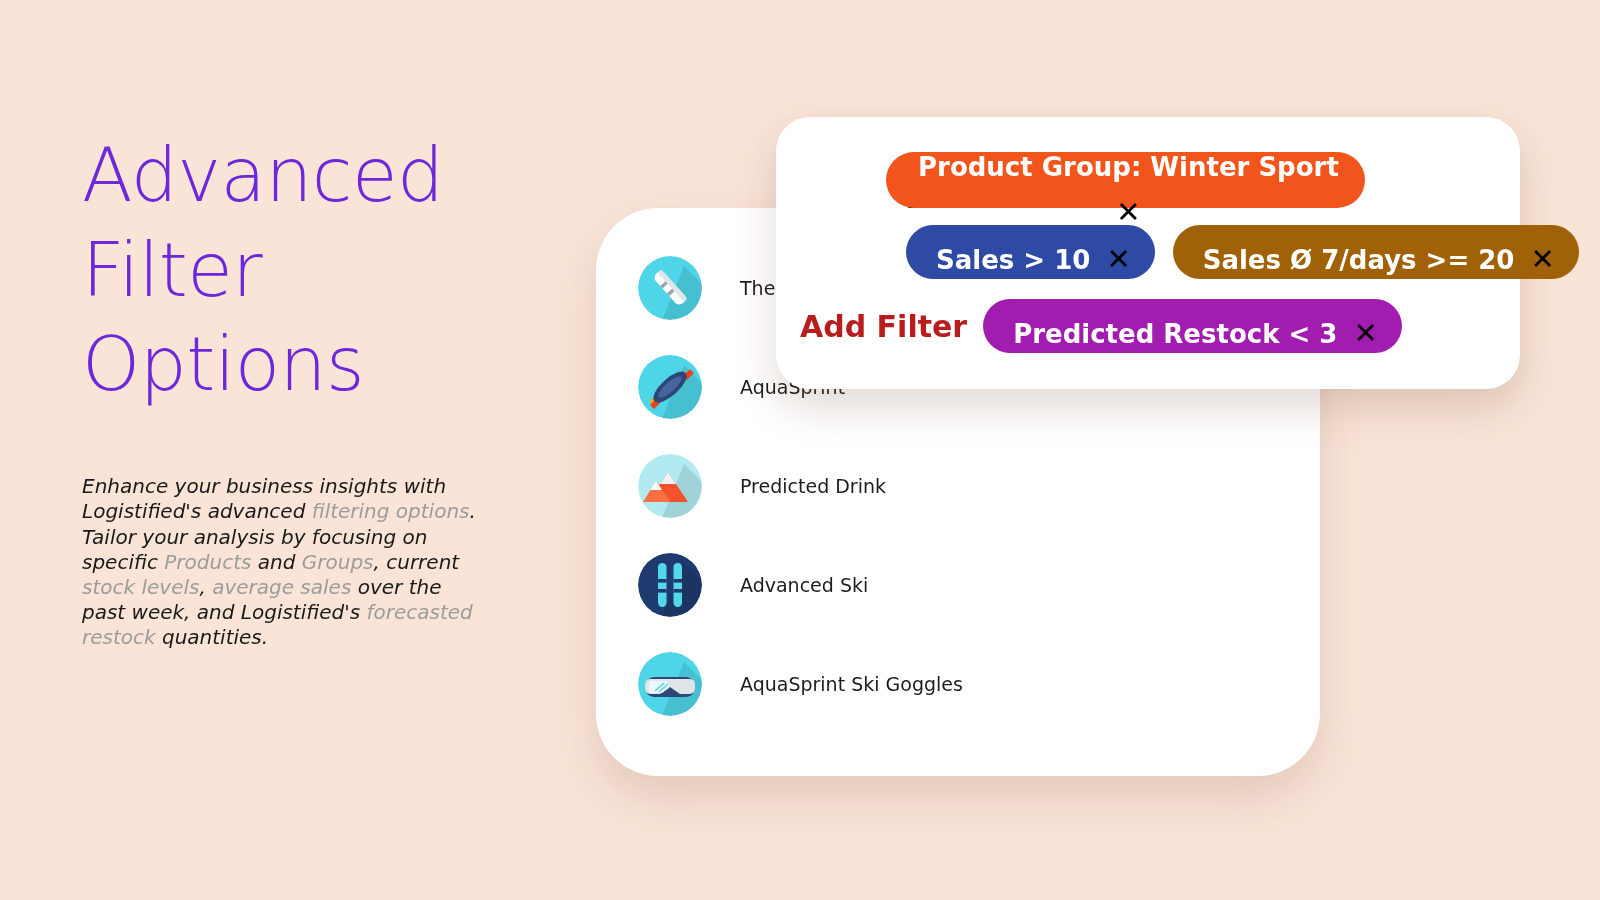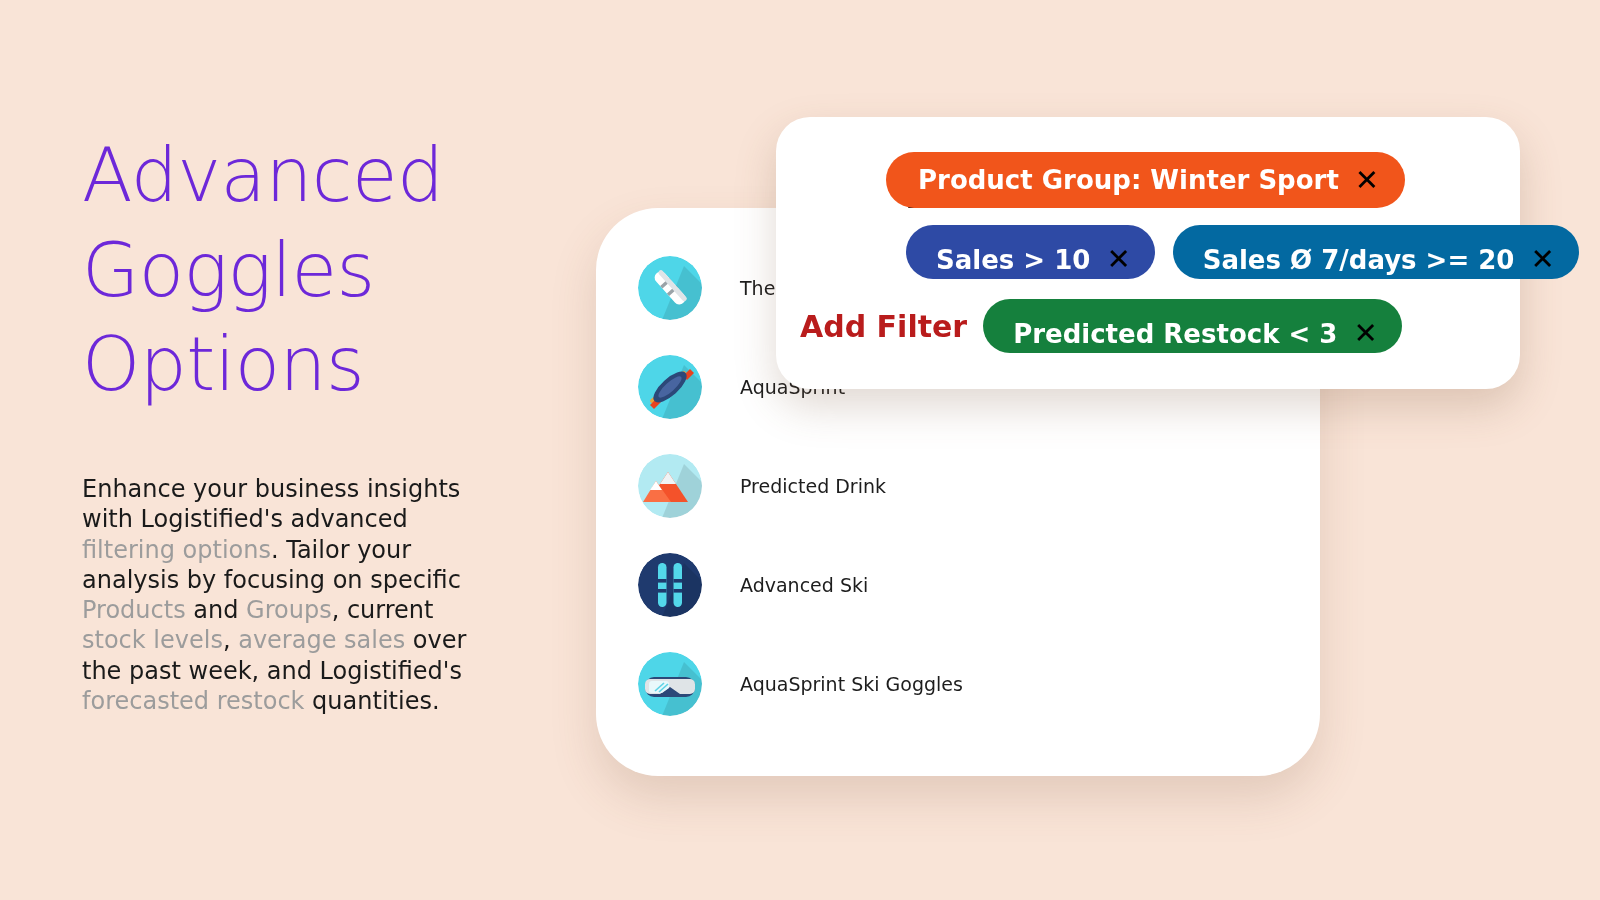--- a/index.html
+++ b/index.html
@@ -23,24 +23,25 @@
     line-height: 1.28;
     color: #6d28d9;
     letter-spacing: -0.5px;
   }
   .headline .hl-line { display: block; }
 
   .body-copy {
     margin-top: 62px;
     font-family: "DejaVu Sans", sans-serif;
     font-weight: 400;
-    font-size: 24px;
+    font-size: 20px;
     line-height: 1.26;
     color: #1a1a1a;
     width: 400px;
+    font-style: italic;
   }
   .body-copy .muted { color: #9c9c9c; }
 
   
   .list-card {
     position: absolute;
     left: 596px; top: 208px;
     width: 724px; height: 568px;
     background: #ffffff;
     border-radius: 62px;
@@ -123,41 +124,41 @@
     font-weight: bold;
     color: #000000;
     line-height: 1;
     display: inline-block;
   }
   .chip-lg { height: 56px; padding: 0 26px 0 32px; font-size: 26px; }
   .chip-lg .x { font-size: 29px; }
   .chip-md { height: 54px; padding: 15px 24px 0 30px; font-size: 26px; }
   .chip-md .x { font-size: 29px; }
 
-  .chip-orange  { background: #f1551b; }
+  .chip-orange  { background: #f1551b; flex-direction: column; }
   .chip-blue    { background: #2e4aa5; }
-  .chip-purple  { background: #0369a1; }
-  .chip-yellow  { background: #15803d; }
+  .chip-purple  { background: #a16207; }
+  .chip-yellow  { background: #a21caf; }
 
   .add-filter-label {
     font-family: "DejaVu Sans", sans-serif;
     font-weight: bold;
     font-size: 30px;
     color: #b91c1c;
     margin-right: 16px;
     white-space: nowrap;
   }
 </style>
 </head>
 <body>
 
 <div class="left-col">
   <h1 class="headline">
     <span class="hl-line">Advanced</span>
-    <span class="hl-line">Goggles</span>
+    <span class="hl-line">Filter</span>
     <span class="hl-line">Options</span>
   </h1>
   <p class="body-copy" id="body-copy"><span>Enhance your business insights with Logistified's advanced </span><span class="muted">filtering options</span><span>. Tailor your analysis by focusing on specific </span><span class="muted">Products</span><span> and </span><span class="muted">Groups</span><span>, current </span><span class="muted">stock levels</span><span>, </span><span class="muted">average sales</span><span> over the past week, and Logistified's </span><span class="muted">forecasted restock</span><span> quantities.</span></p>
 </div>
 
 <div class="list-card">
   <div class="list-inner" id="product-list">
       <div class="product-row">
         <div class="p-icon">
           <svg viewBox="0 0 64 64">

